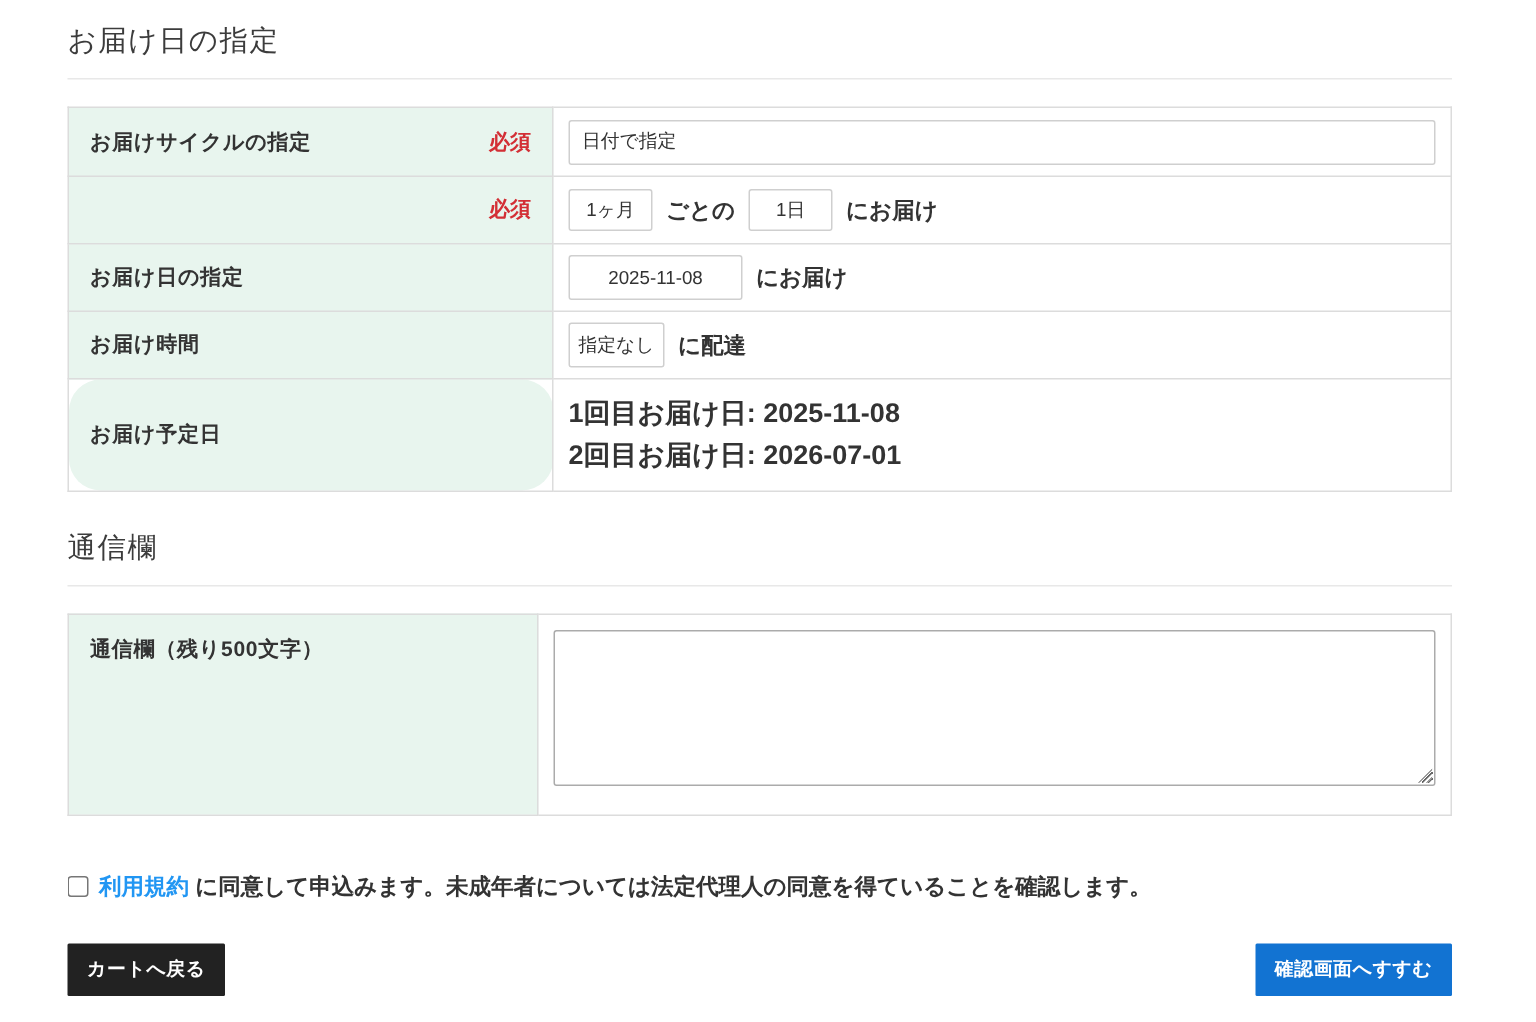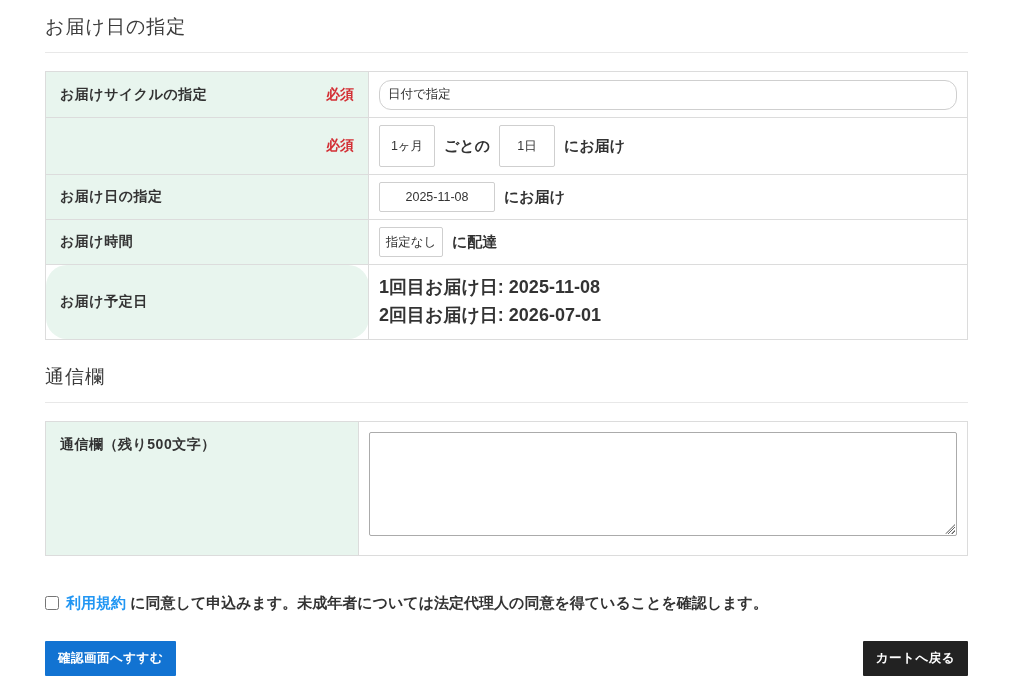--- a/index.html
+++ b/index.html
@@ -75,22 +75,22 @@
     height: 30px;
     border: 1px solid #cfcfcf;
     border-radius: 2px;
     font-family: "Liberation Sans", "DejaVu Sans", sans-serif;
     font-size: 12.5px;
     color: #333;
     background: #fff;
     padding: 0 8px;
     outline: none;
   }
-  input.full-width { width: 100%; border-radius: 12px; }
-  input.w-sm { width: 56px; height: 42px; text-align: center; padding: 0 4px; }
+  input.full-width { width: 100%; }
+  input.w-sm { width: 56px; height: 28px; text-align: center; padding: 0 4px; }
   input.w-md { width: 64px; height: 30px; text-align: center; padding: 0 4px; }
   input.w-date { width: 116px; height: 30px; text-align: center; padding: 0 4px; }
   .schedule-lines { line-height: 1.55; padding: 2px 0; }
   .schedule-lines div { font-size: 18px; font-weight: 700; color: #333; }
   .textarea-wrap { position: relative; width: 588px; }
   textarea.message-area {
     width: 588px;
     height: 104px;
     border: 1px solid #ababab;
     border-radius: 2px;
@@ -254,17 +254,17 @@
 
   <div class="agreement-row">
     <input type="checkbox" style="">
     <span>
       <a href="#" class="terms-link">利用規約</a>
       <span>に同意して申込みます。未成年者については法定代理人の同意を得ていることを確認します。</span>
     </span>
   </div>
 
   <div class="footer-buttons">
+    <button class="btn btn-dark">カートへ戻る</button>
     <button class="btn btn-blue">確認画面へすすむ</button>
-    <button class="btn btn-dark">カートへ戻る</button>
   </div>
 
 </div>
 
 </body></html>

